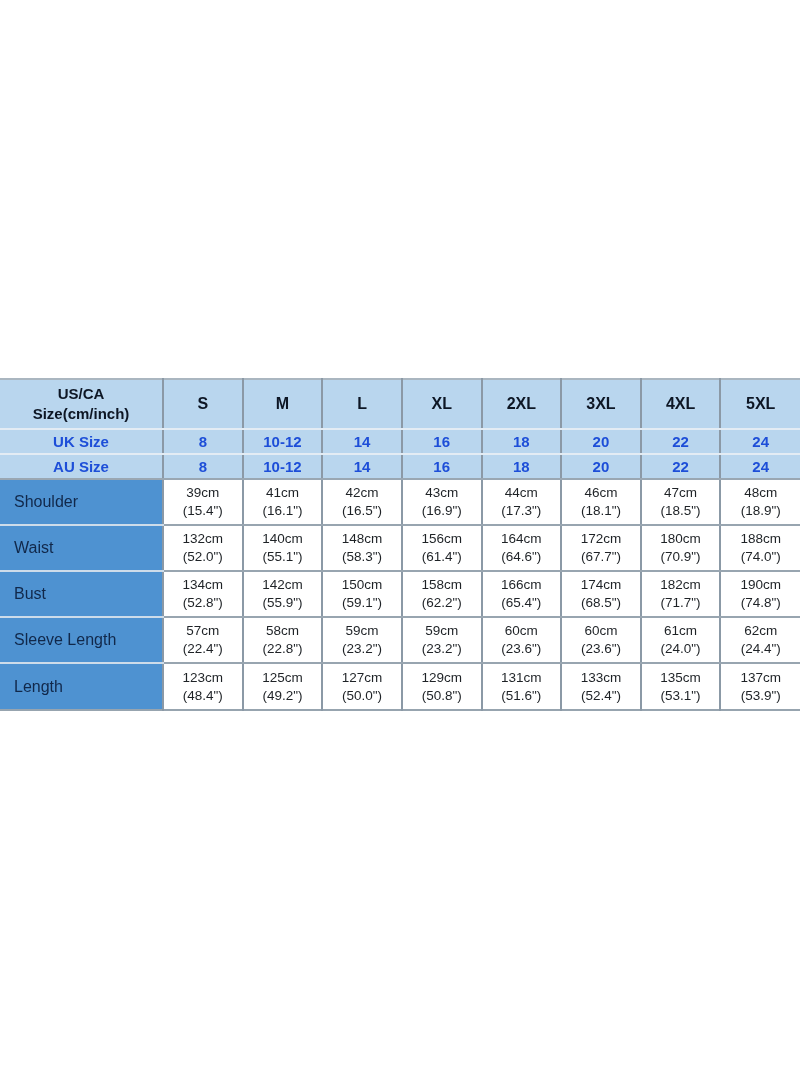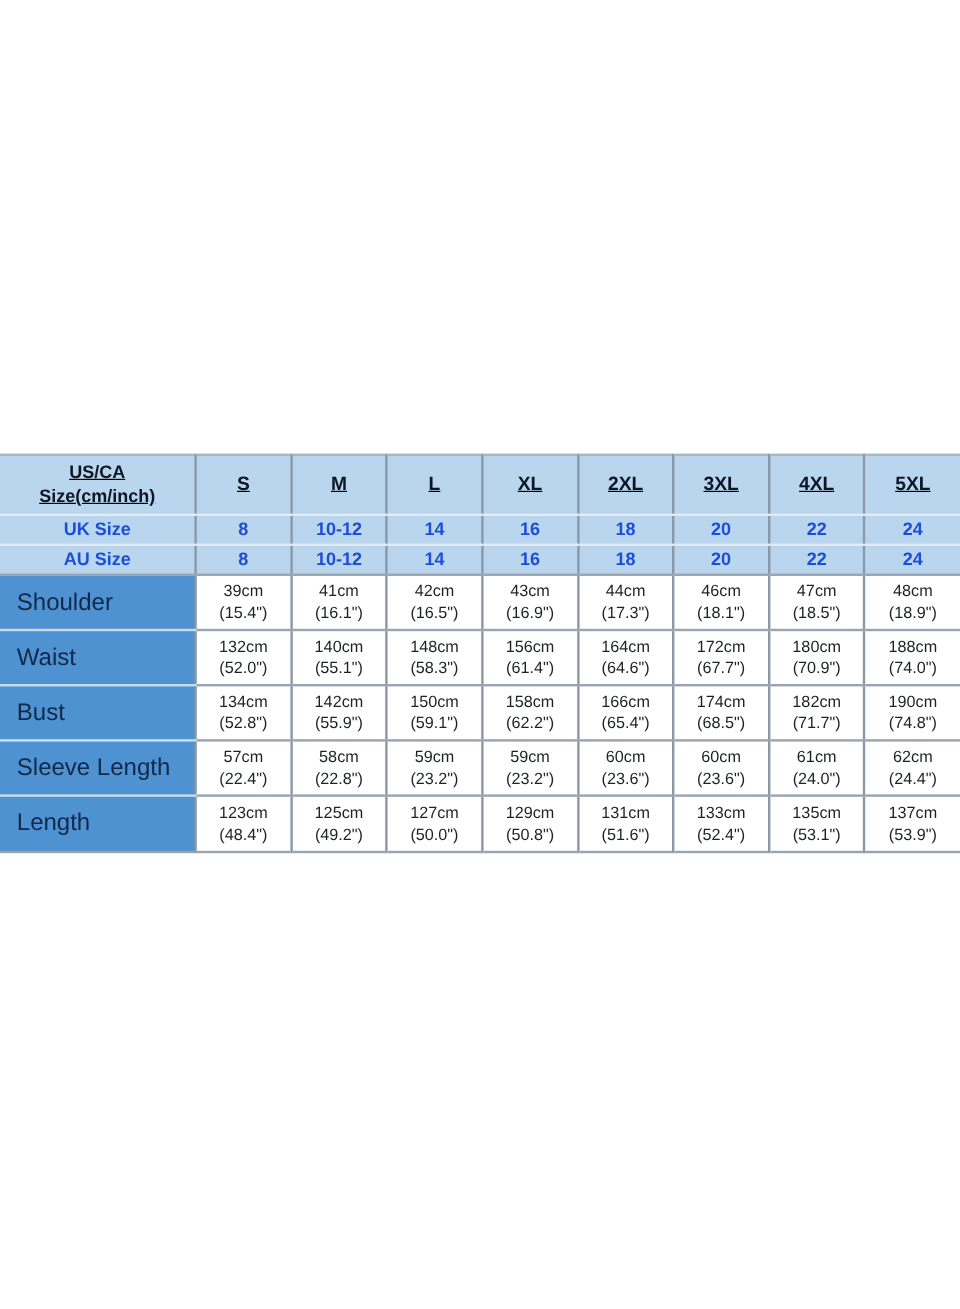--- a/index.html
+++ b/index.html
@@ -35,42 +35,42 @@
     border-right: none;
   }
   
   tr.row-header th {
     background: #b9d6ee;
     color: #0d1624;
     font-weight: bold;
     font-size: 16px;
     border-bottom: 2px solid #e3ecf4;
   }
-  tr.row-header { height: 50px; text-decoration: underline; }
+  tr.row-header { height: 50px; }
   tr.row-header th.corner { font-size: 15px; line-height: 20px; }
   tr.row-conv { height: 25px; }
   tr.row-conv td {
     background: #b9d6ee;
     color: #1d4ed8;
     font-weight: bold;
     font-size: 15px;
     border-bottom: 2px solid #e3ecf4;
   }
   tr.row-conv:last-of-type td,
   tr.row-conv.au td {
     border-bottom: 2px solid #9aa7b2;
     margin-top: 12px;
   }
   
   tr.row-meas { height: 46px; }
   tr.row-meas-last { height: 47px; }
   tr.row-meas td.mlabel, tr.row-meas-last td.mlabel {
     background: #4e92d1;
     color: #11284a;
-    font-size: 20px;
+    font-size: 16px;
     text-align: left;
     padding-left: 14px;
     border-bottom: 2px solid #cddcea;
   }
   tr.row-meas td.mcell, tr.row-meas-last td.mcell {
     background: #ffffff;
     color: #1e2226;
     font-size: 13.5px;
     line-height: 18px;
     border-bottom: 2px solid #98a5b0;

